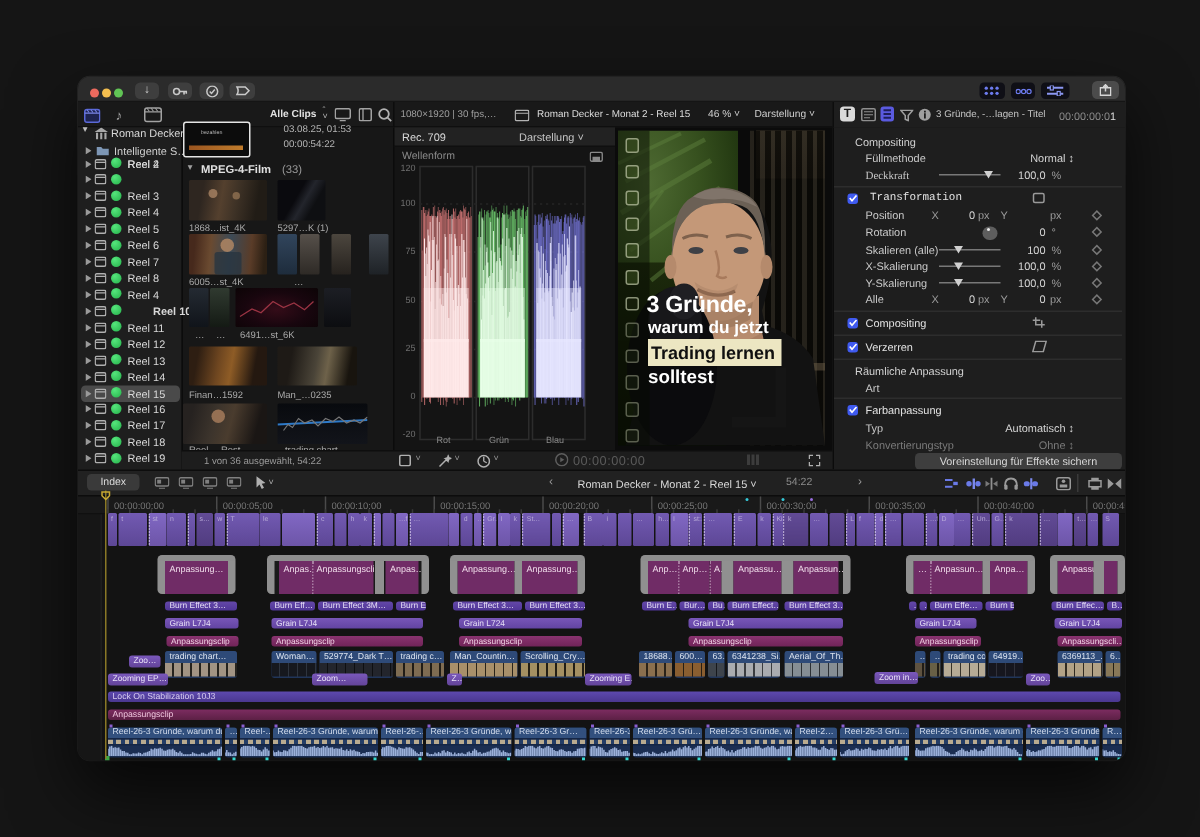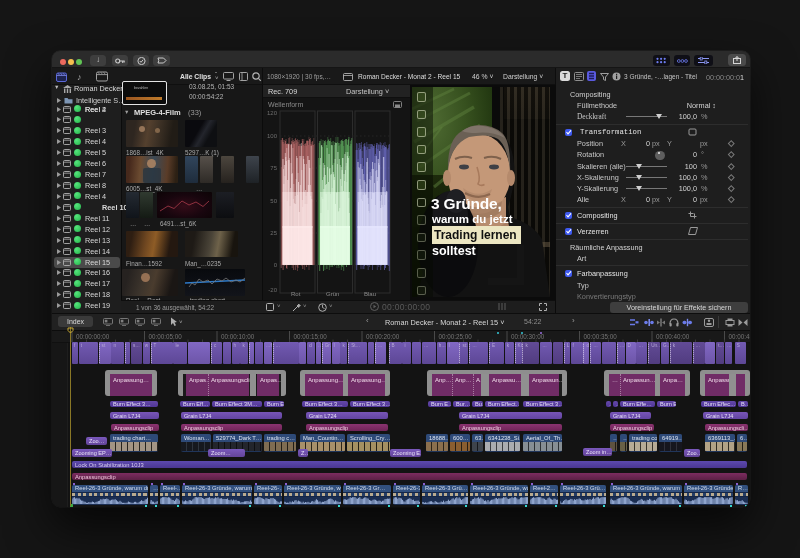--- a/index.html
+++ b/index.html
@@ -939,21 +939,23 @@
 <div style="position:absolute;left:504px;top:188px;width:192px;height:1px;background:#2d2d2d;"></div>
 <div style="position:absolute;left:518px;top:192px;font-size:7.3px;color:#d2d2d2;white-space:nowrap;">Räumliche Anpassung</div>
 <div style="position:absolute;left:525px;top:203px;font-size:7.3px;color:#c8c8c8;white-space:nowrap;">Art</div>
 <div style="position:absolute;left:504px;top:214px;width:192px;height:1px;background:#2d2d2d;"></div>
 <div style="position:absolute;left:513px;top:218.5px;width:7px;height:7px;background:#3f5af0;border-radius:2px;"></div>
 <svg style="position:absolute;left:514.2px;top:220.0px;" width="5.5" height="4.5">
         <path d="M0.5,2 l1.5,1.8 l3,-3.5" stroke="#fff" stroke-width="1.1" fill="none"></path>
       </svg>
 <div style="position:absolute;left:525px;top:218px;font-size:7.3px;color:#e2e2e2;white-space:nowrap;">Farbanpassung</div>
 <div style="position:absolute;left:525px;top:230px;font-size:7.3px;color:#c8c8c8;white-space:nowrap;">Typ</div>
+<div style="position:absolute;left:0px;top:230px;width:664px;text-align:right;font-size:7.3px;color:#d4d4d4;white-space:nowrap;">Automatisch ↕</div>
 <div style="position:absolute;left:525px;top:241px;font-size:7.3px;color:#7a7a7a;white-space:nowrap;">Konvertierungstyp</div>
+<div style="position:absolute;left:0px;top:241px;width:664px;text-align:right;font-size:7.3px;color:#7a7a7a;white-space:nowrap;">Ohne ↕</div>
 <div style="position:absolute;left:558px;top:251px;width:138px;height:11px;background:#3e3e3e;border-radius:3px;color:#d8d8d8;font-size:7.2px;text-align:center;line-height:11px;">Voreinstellung für Effekte sichern</div>
 <div style="position:absolute;left:0px;top:262px;width:698px;height:17px;background:#212121;border-top:1px solid #0d0d0d;"></div>
 <div style="position:absolute;left:6px;top:265px;width:35px;height:11px;background:#3a3a3a;border-radius:3px;color:#dcdcdc;font-size:7px;text-align:center;line-height:11px;">Index</div>
 <svg style="position:absolute;left:51px;top:267px;" width="10" height="8">
         <rect x="0.5" y="0.5" width="9" height="5.5" rx="1" fill="none" stroke="#808080" stroke-width="0.9"></rect>
         <rect x="1.8" y="1.8" width="2.6" height="2.6" fill="#808080"></rect>
         <path d="M3,7.5 h4" stroke="#808080" stroke-width="0.8"></path>
       </svg>
 <svg style="position:absolute;left:67px;top:267px;" width="10" height="8">
         <rect x="0.5" y="0.5" width="9" height="5.5" rx="1" fill="none" stroke="#808080" stroke-width="0.9"></rect>

